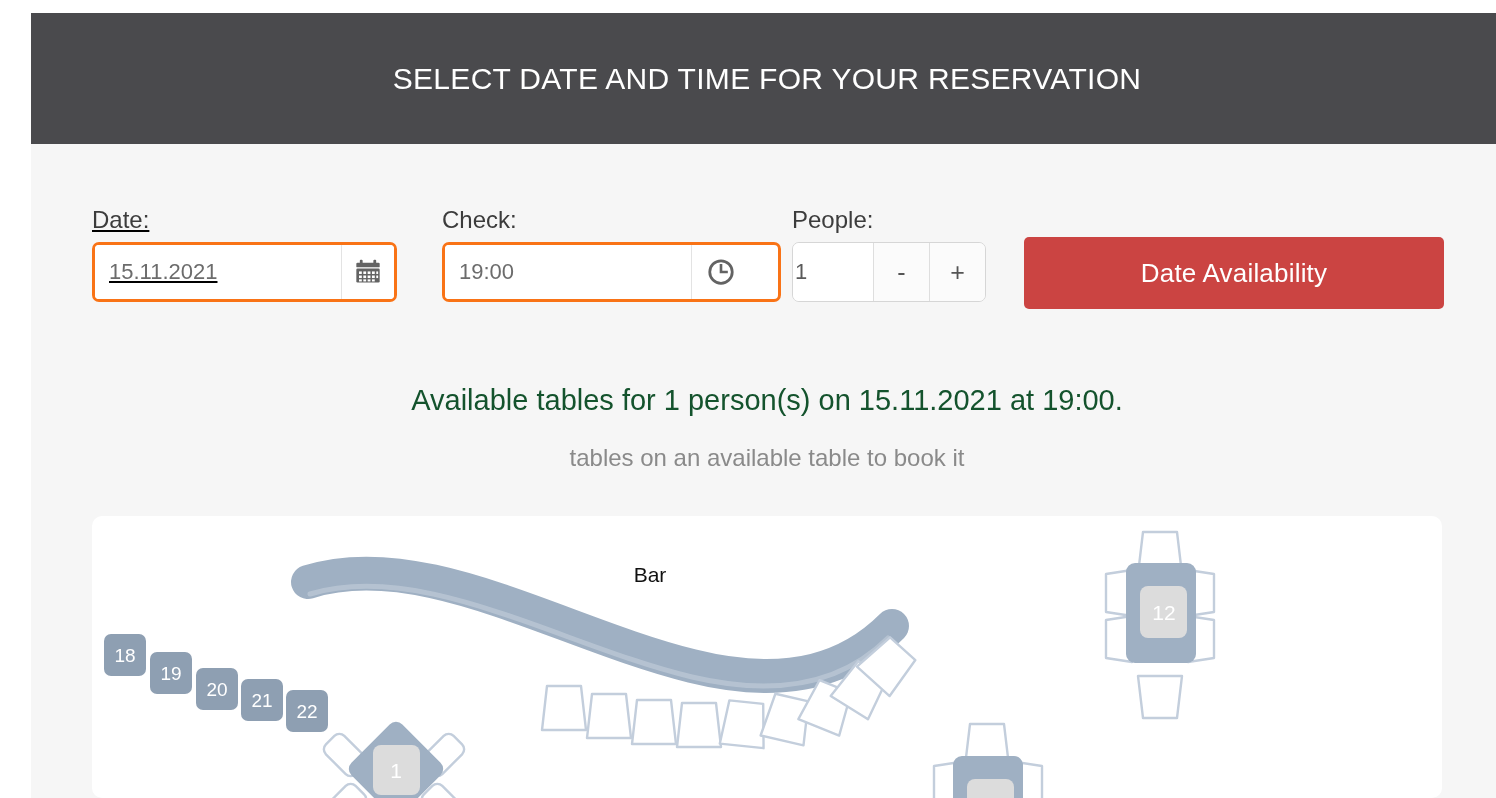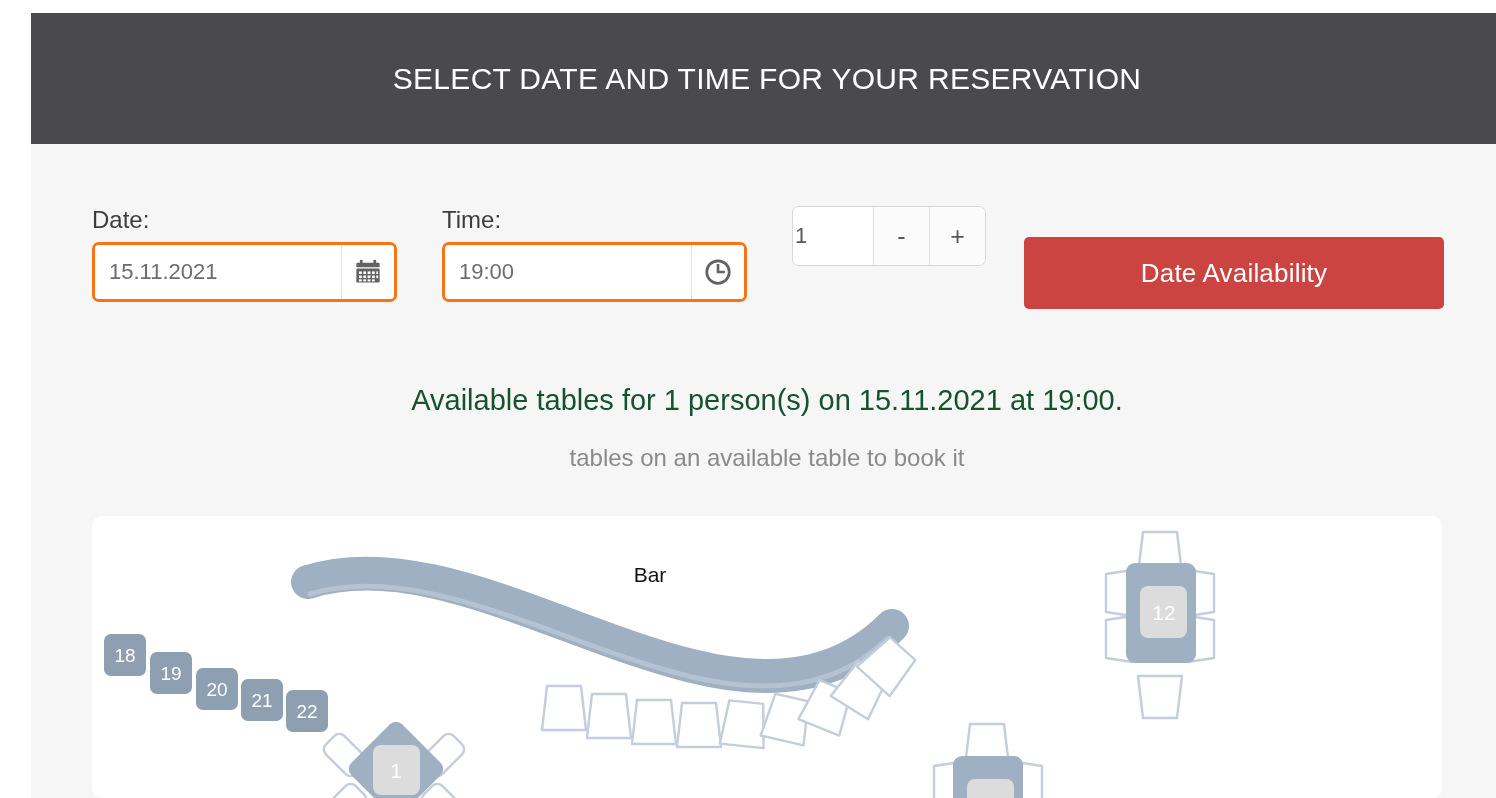--- a/index.html
+++ b/index.html
@@ -91,27 +91,27 @@
     width: 58px;
     display: flex;
     align-items: center;
     justify-content: center;
     border-left: 1px solid #e3e3e3;
     background: #ffffff;
     box-sizing: border-box;
   }
 
   
-  #field-date { left: 0; width: 305px; }
+  #field-date { left: 0; width: 305px; text-decoration: underline; }
   #field-date .input-group { width: 305px; height: 60px; }
   #field-date .txt { width: 246px; }
 
   
   #field-time { left: 350px; width: 305px; }
-  #field-time .input-group { width: 305px; height: 60px; }
+  #field-time .input-group { width: 339px; height: 60px; }
   #field-time .txt { width: 246px; }
 
   
   #field-people { left: 700px; }
   .stepper {
     display: flex;
     border: 1px solid #d6d6d6;
     border-radius: 7px;
     overflow: hidden;
     height: 60px;
@@ -251,33 +251,34 @@
                 <rect x="15.4" y="18.3" width="2.4" height="1.8"></rect>
               </g>
               <rect x="5" y="1.5" width="2.4" height="3.6" rx="0.8" fill="#636363"></rect>
               <rect x="16.6" y="1.5" width="2.4" height="3.6" rx="0.8" fill="#636363"></rect>
             </svg>
           </span>
         </div>
       </div>
 
       <div class="field" id="field-time">
-        <span class="field-label">Time:</span>
+        <span class="field-label">Check:</span>
         <div class="input-group">
           <input class="txt" type="text" readonly="" value="19:00" style="">
           <span class="addon">
             <svg width="30" height="30" viewBox="0 0 24 24" aria-hidden="true">
               <circle cx="12" cy="12" r="9" fill="none" stroke="#636363" stroke-width="2.2"></circle>
               <path d="M12 6.6 L12 12 L16.4 12" fill="none" stroke="#636363" stroke-width="2.1" stroke-linecap="square"></path>
             </svg>
           </span>
         </div>
       </div>
 
       <div class="field" id="field-people">
+        <span class="field-label">People:</span>
         <div class="stepper">
           <input class="count" type="text" readonly="" value="1" style="">
           <button class="sbtn">-</button>
           <button class="sbtn">+</button>
         </div>
       </div>
 
       <button class="check-btn">Date Availability</button>
     </div>
 

